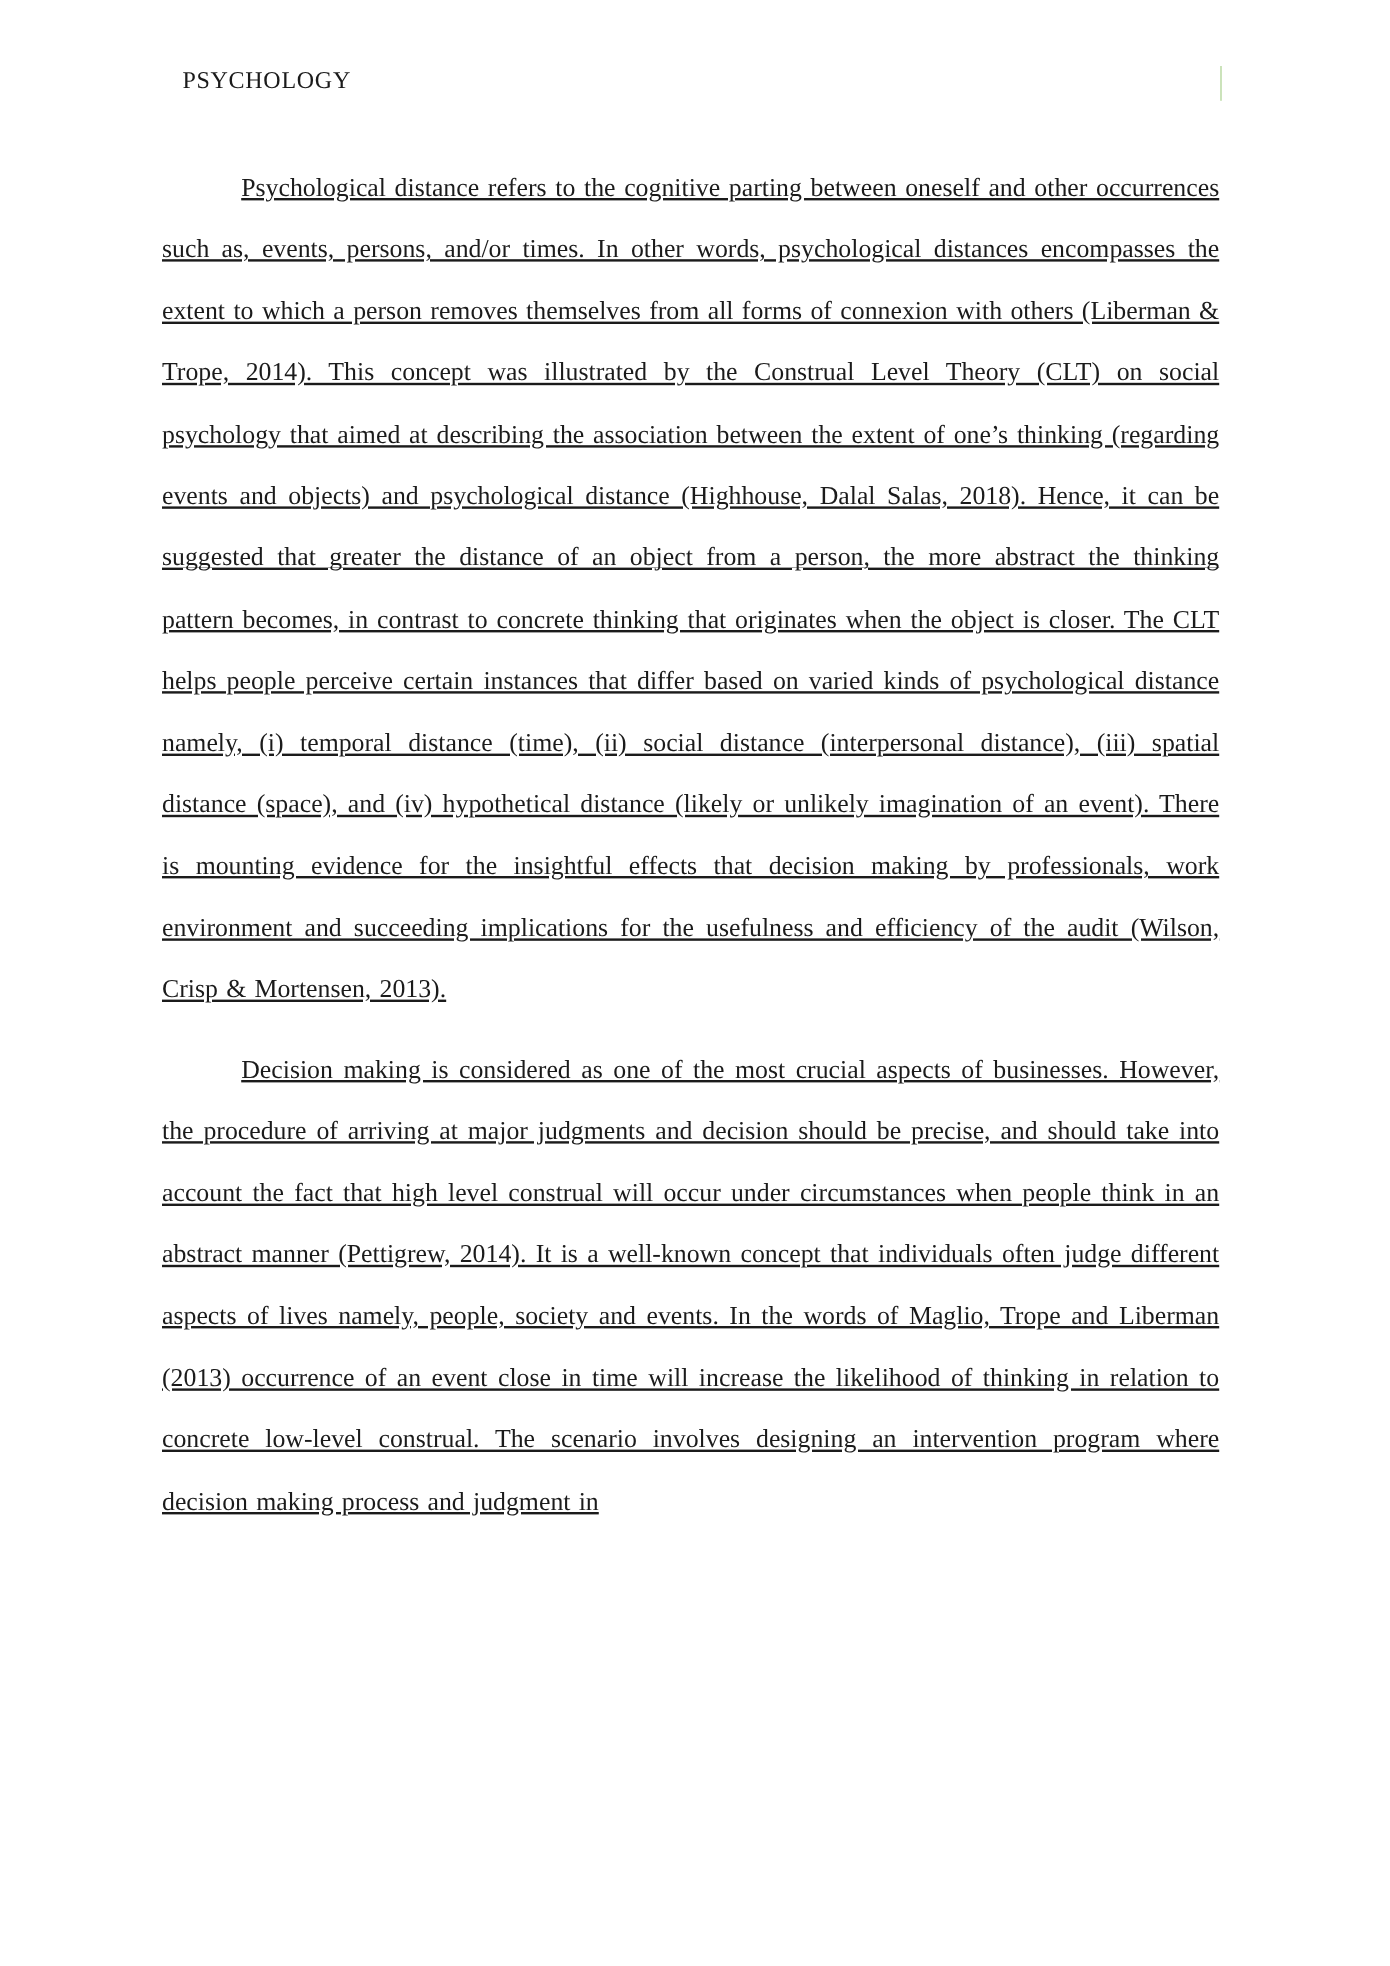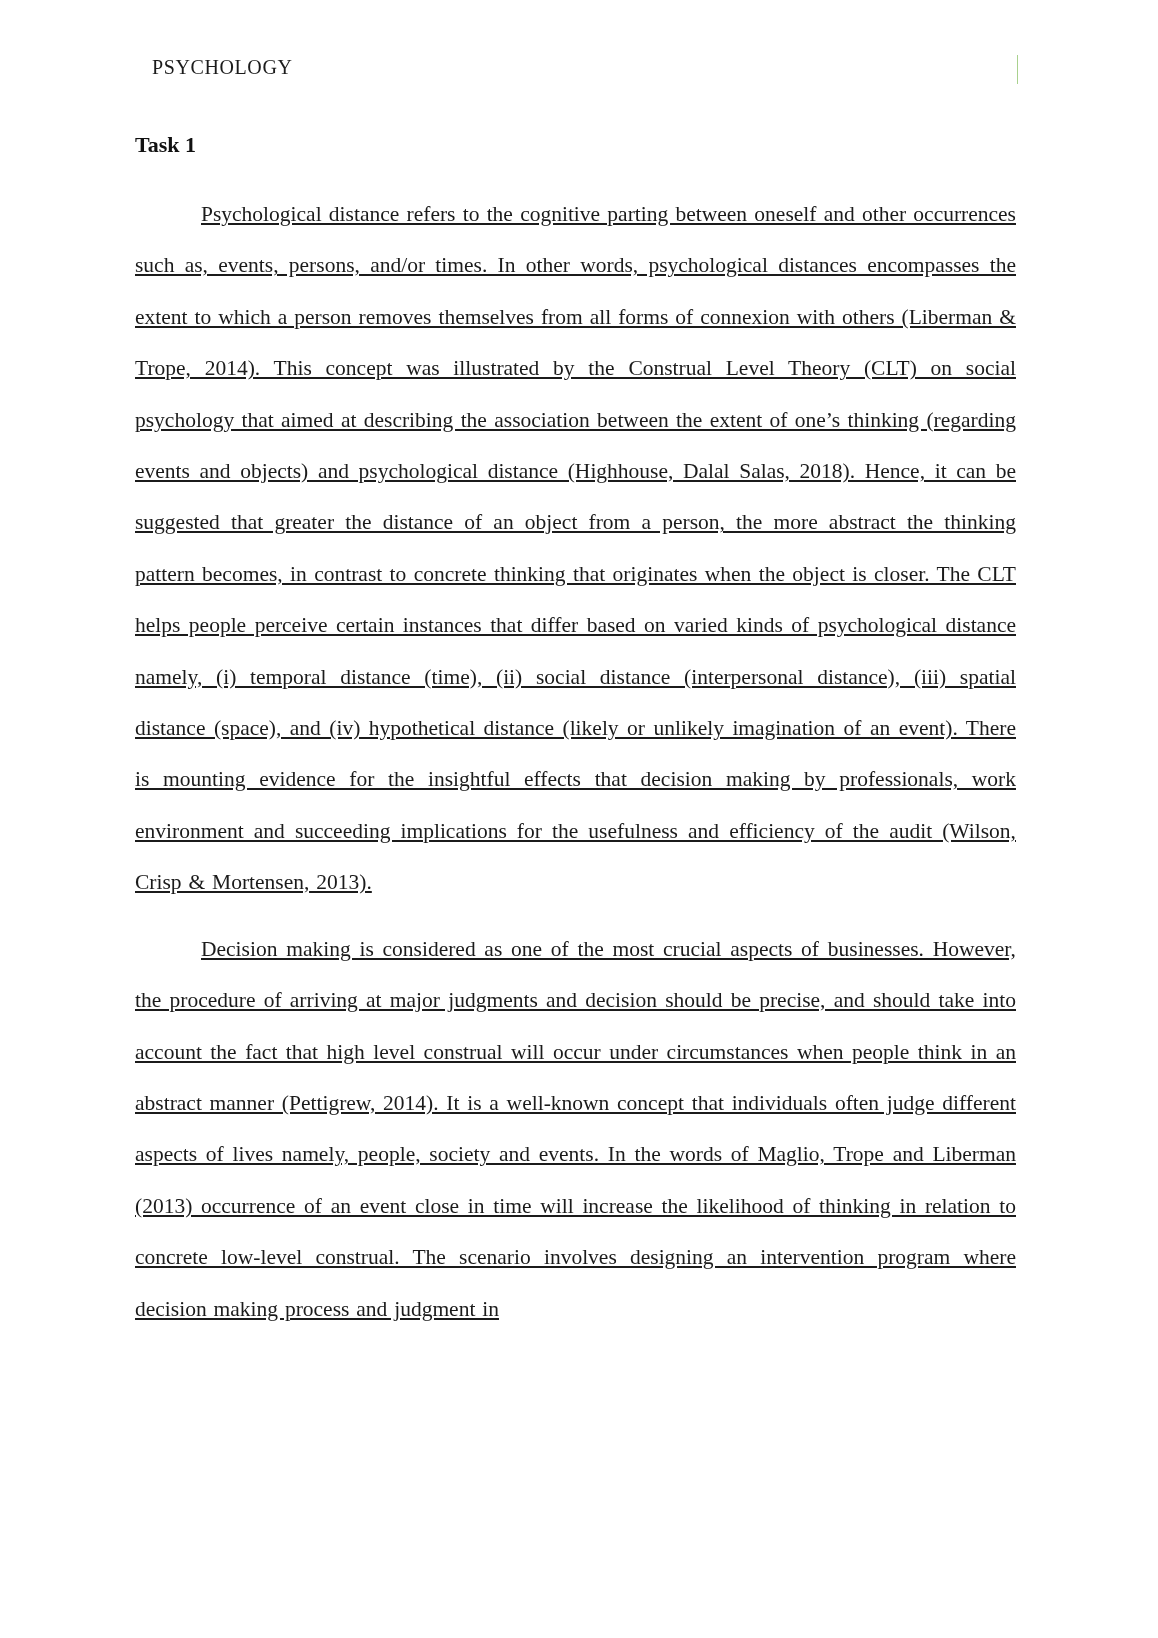--- a/index.html
+++ b/index.html
@@ -65,20 +65,19 @@
 </head>
 <body>
 
 <div class="page">
 
   <span class="running-head">PSYCHOLOGY</span>
 
   <div class="page-number-badge">1</div>
 
   <div class="content">
-    <h1 class="task-heading">Task 1</h1>
 
     <p class="body-paragraph">Psychological distance refers to the cognitive parting between oneself and other occurrences such as, events, persons, and/or times. In other words, psychological distances encompasses the extent to which a person removes themselves from all forms of connexion with others (Liberman &amp; Trope, 2014). This concept was illustrated by the Construal Level Theory (CLT) on social psychology that aimed at describing the association between the extent of one’s thinking (regarding events and objects) and psychological distance (Highhouse, Dalal Salas, 2018). Hence, it can be suggested that greater the distance of an object from a person, the more abstract the thinking pattern becomes, in contrast to concrete thinking that originates when the object is closer. The CLT helps people perceive certain instances that differ based on varied kinds of psychological distance namely, (i) temporal distance (time), (ii) social distance (interpersonal distance), (iii) spatial distance (space), and (iv) hypothetical distance (likely or unlikely imagination of an event). There is mounting evidence for the insightful effects that decision making by professionals, work environment and succeeding implications for the usefulness and efficiency of the audit (Wilson, Crisp &amp; Mortensen, 2013).</p>
 
     <p class="body-paragraph">Decision making is considered as one of the most crucial aspects of businesses. However, the procedure of arriving at major judgments and decision should be precise, and should take into account the fact that high level construal will occur under circumstances when people think in an abstract manner (Pettigrew, 2014). It is a well-known concept that individuals often judge different aspects of lives namely, people, society and events. In the words of Maglio, Trope and Liberman (2013) occurrence of an event close in time will increase the likelihood of thinking in relation to concrete low-level construal. The scenario involves designing an intervention program where decision making process and judgment in</p>
   </div>
 
 </div>
 
 </body></html>

